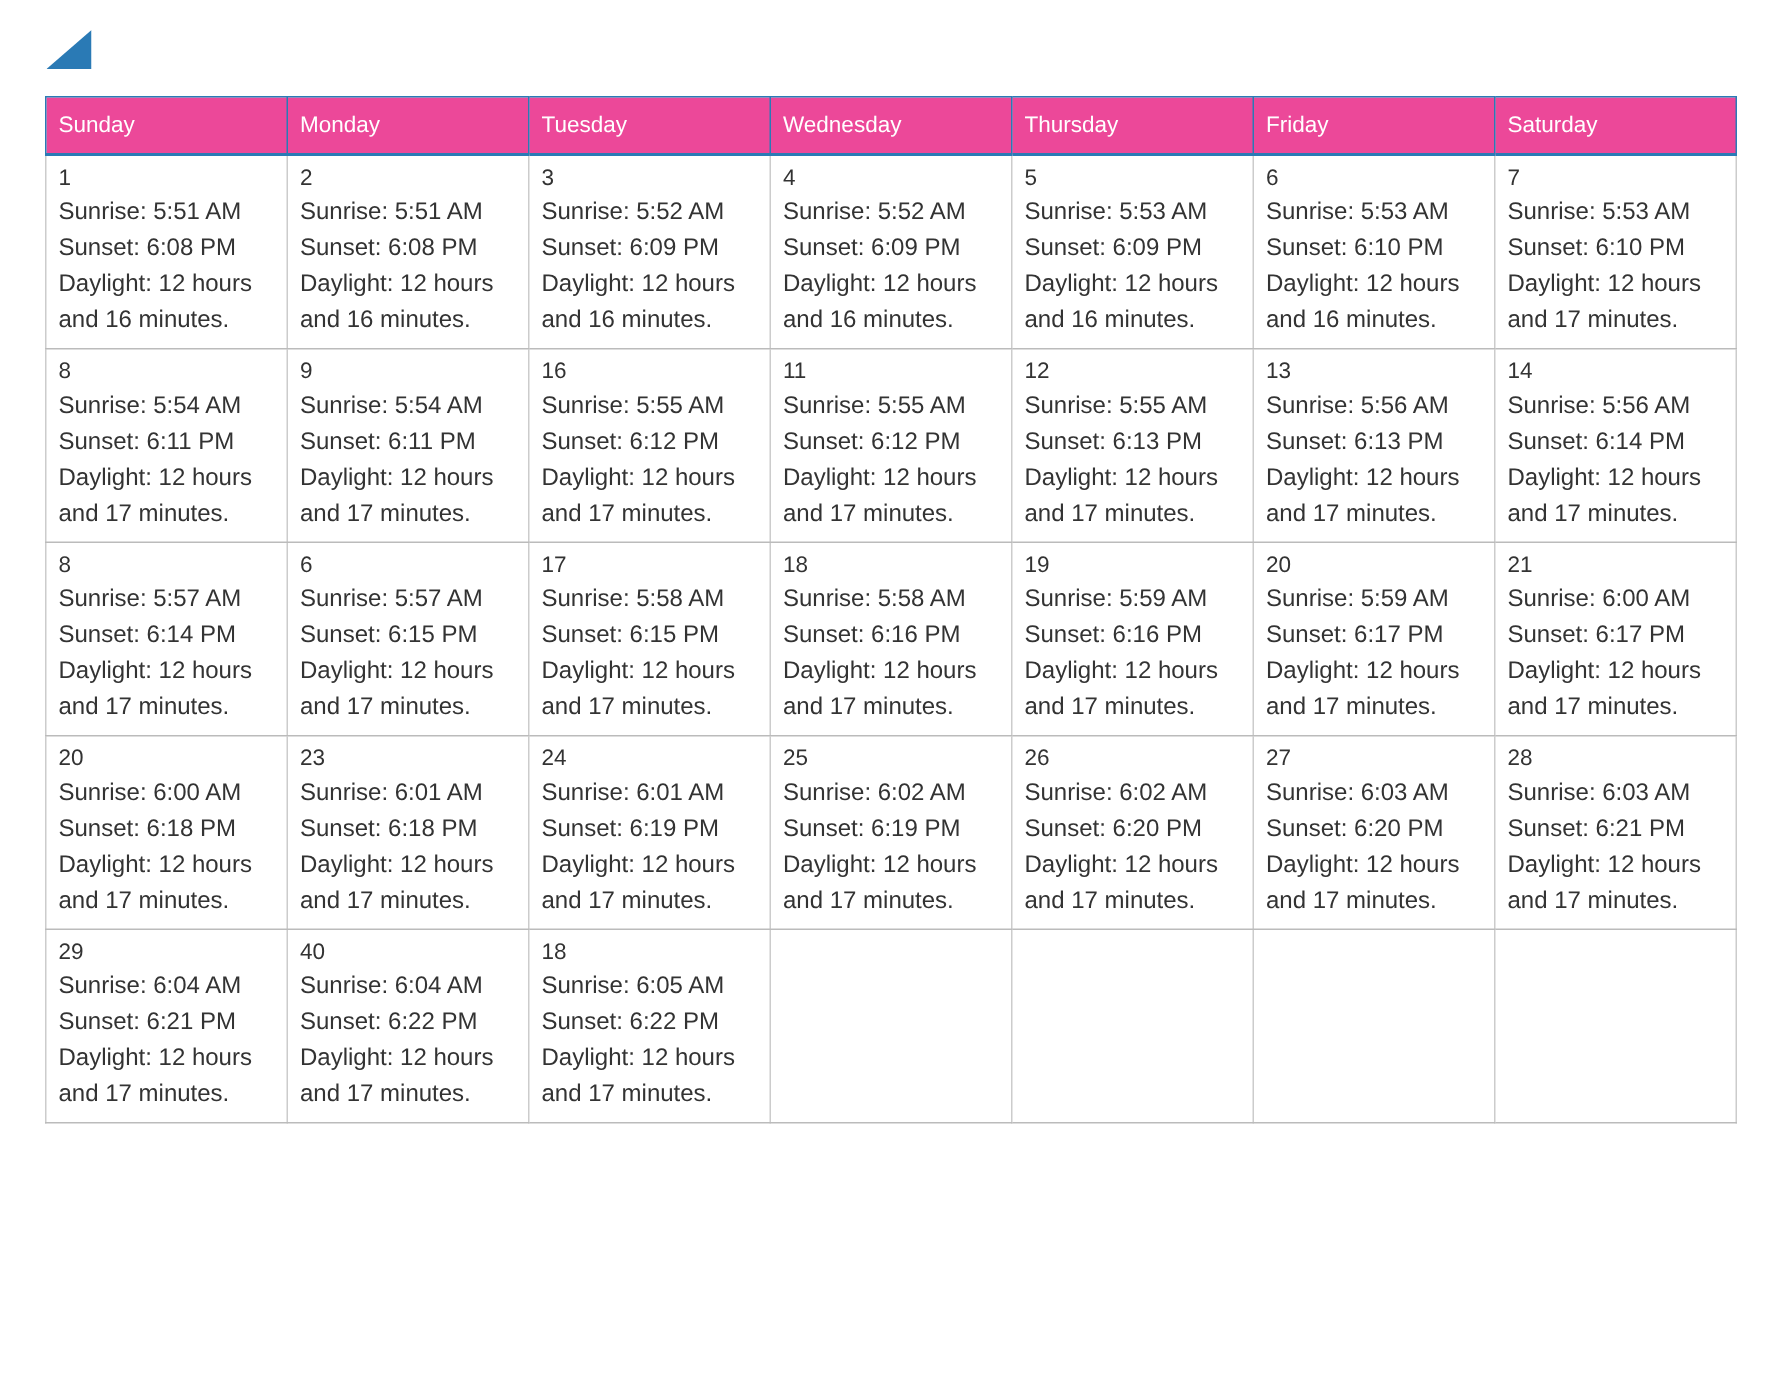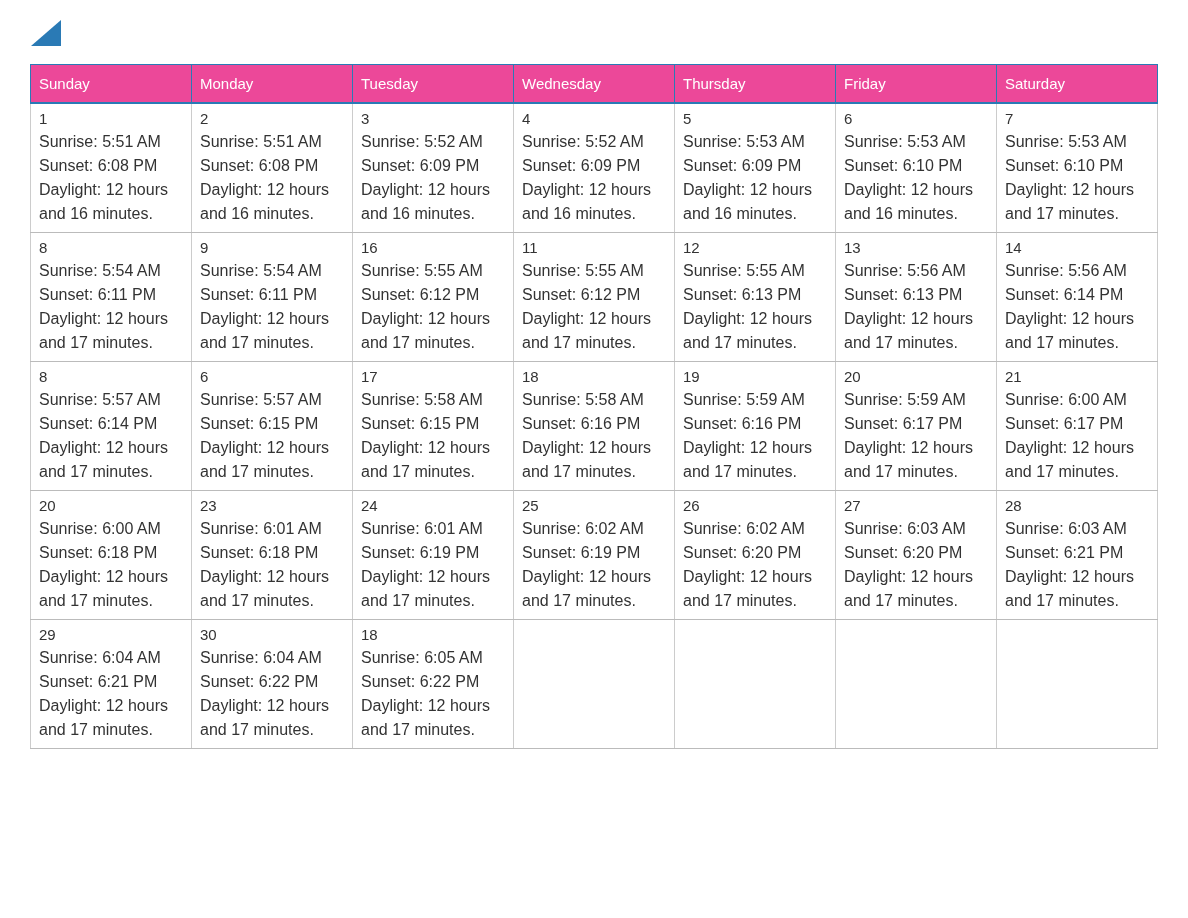--- a/index.html
+++ b/index.html
@@ -348,21 +348,21 @@
       <tr>
         <td>
         <span class="day-num">29</span>
         <div class="day-info">
           Sunrise: 6:04 AM<br>
           Sunset: 6:21 PM<br>
           Daylight: 12 hours and 17 minutes.
         </div>
       </td>
         <td>
-        <span class="day-num">30</span>
+        <span class="day-num">40</span>
         <div class="day-info">
           Sunrise: 6:04 AM<br>
           Sunset: 6:22 PM<br>
           Daylight: 12 hours and 17 minutes.
         </div>
       </td>
         <td>
         <span class="day-num">18</span>
         <div class="day-info">
           Sunrise: 6:05 AM<br>

